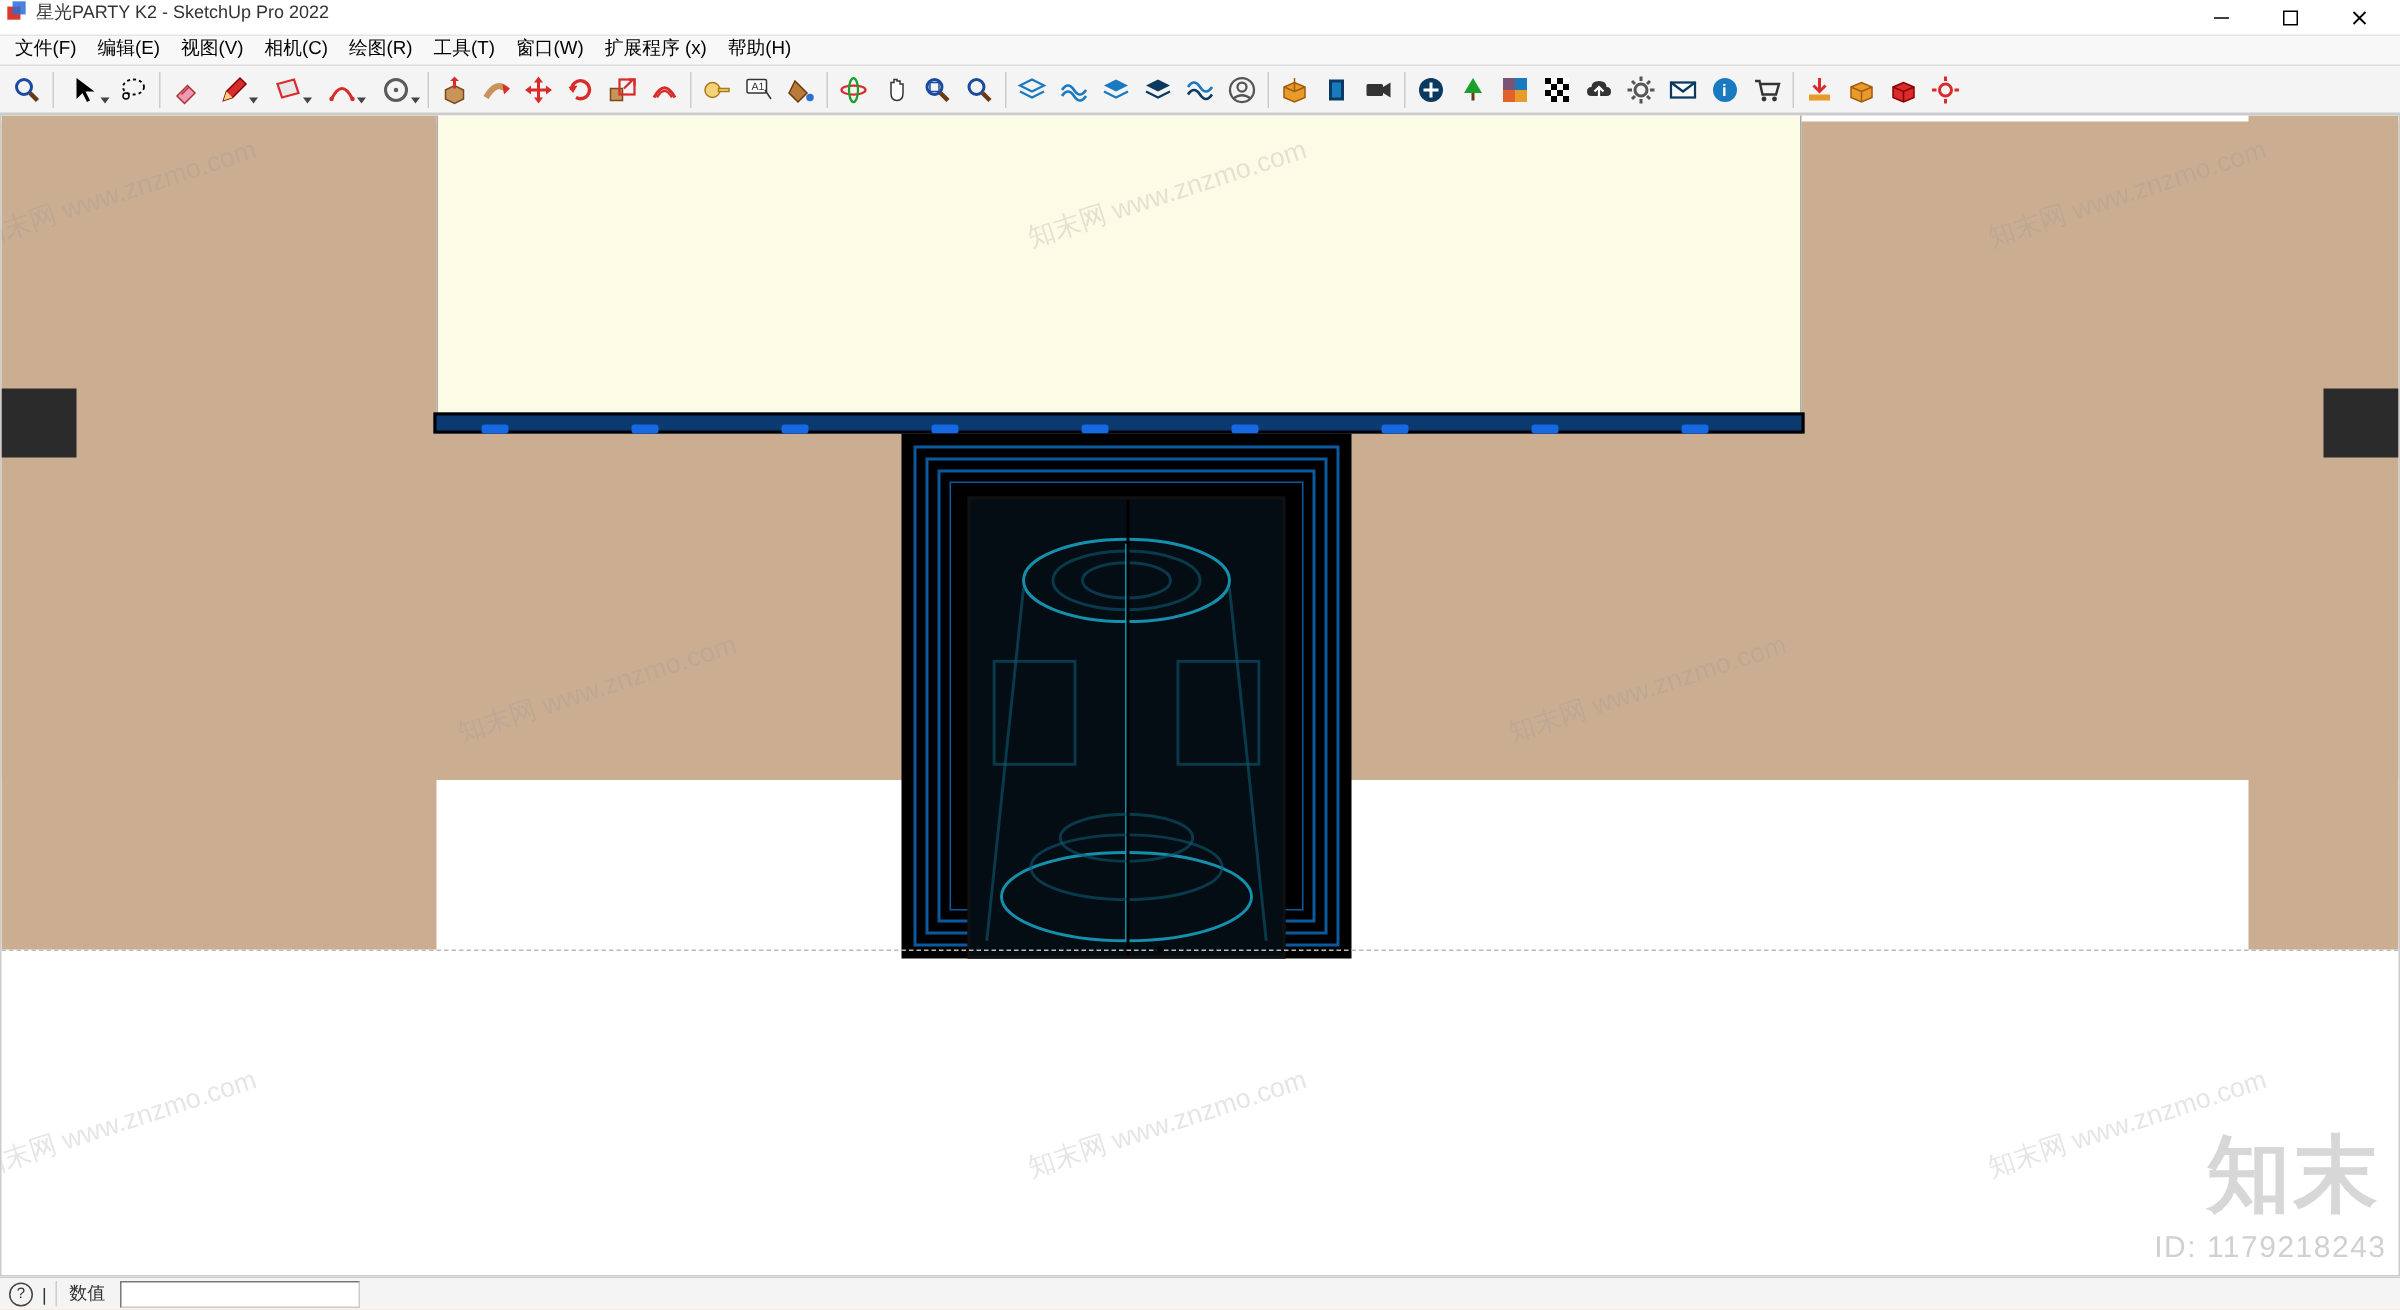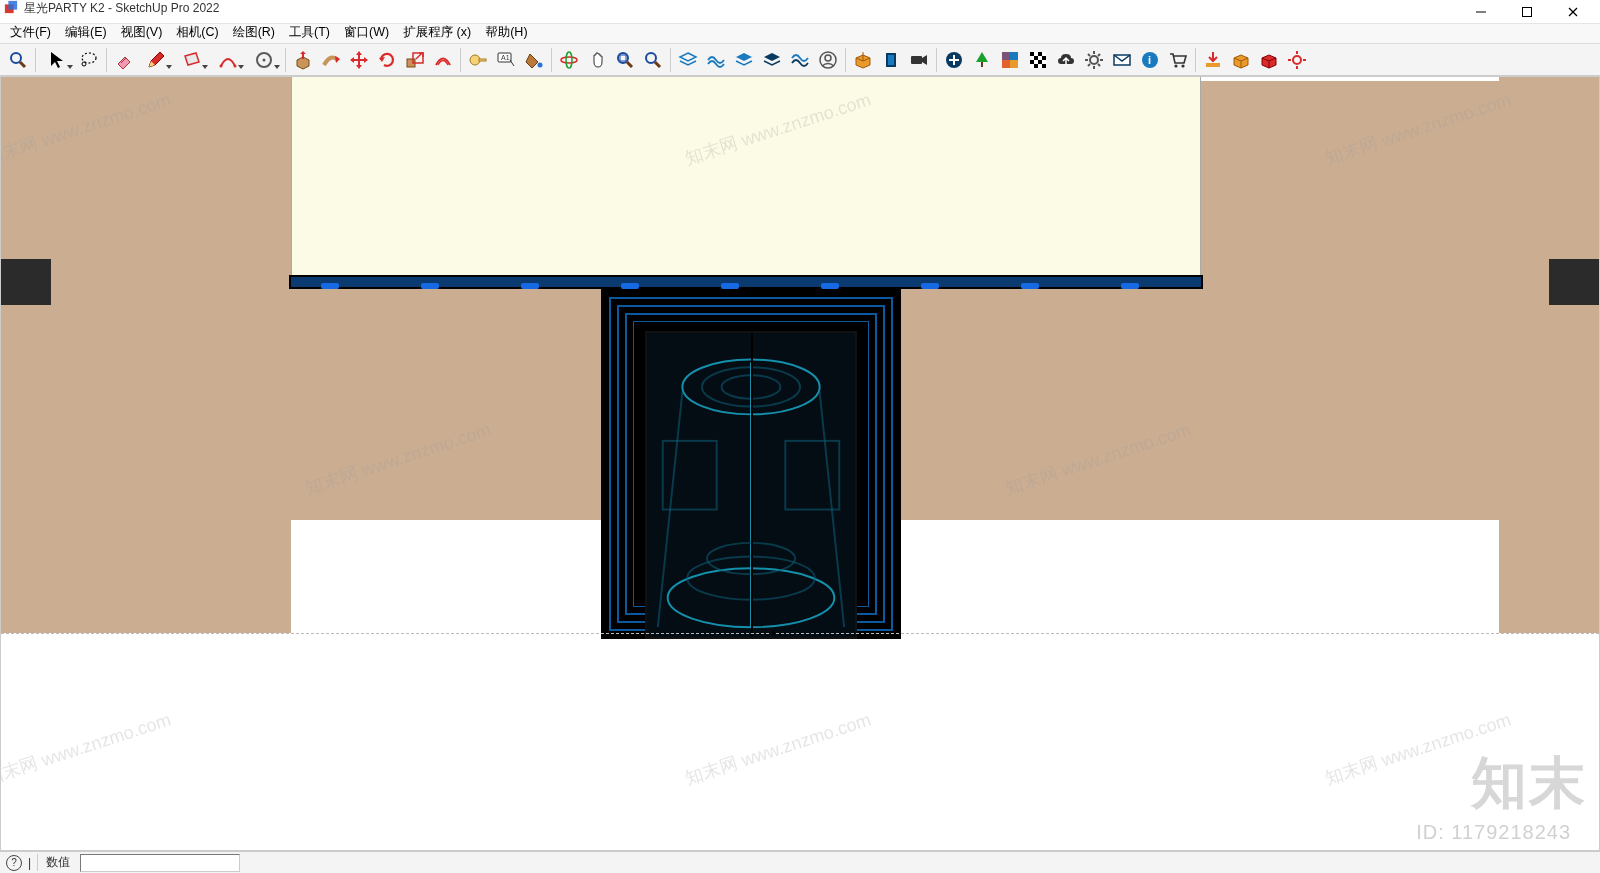--- a/index.html
+++ b/index.html
@@ -36,21 +36,21 @@
   .portal .frame3 { position: absolute; inset: 24px; border: 2px solid #0b5aa0; }
   .portal .frame4 { position: absolute; inset: 32px; border: 1px solid #0b5aa0; }
   .door-area { position: absolute; top: 42px; left: 44px; right: 44px; bottom: 0; background: #040c14; border: 2px solid #111; overflow: hidden; }
   .door-split { position: absolute; top: 0; bottom: 0; left: 50%; width: 2px; background: #000; }
   .neon { stroke: #17a8c7; stroke-width: 2; fill: none; opacity: 0.85; }
   .neon.dim { stroke: #0e5a70; opacity: 0.6; }
   .horizon { position: absolute; left: 0; right: 0; top: 556px; height: 0; border-top: 1px dashed #bbb; }
   .origin { position: absolute; left: 772px; top: 556px; width: 4px; height: 4px; background: #000; border-radius: 50%; transform: translate(-2px,-2px); }
   .watermark { position: absolute; color: #999; opacity: 0.25; font-size: 18px; transform: rotate(-18deg); pointer-events: none; white-space: nowrap; }
   .wm-logo { position: absolute; right: 12px; bottom: 28px; color: #bdbdbd; opacity: 0.6; font-size: 56px; font-weight: 700; letter-spacing: 2px; }
-  .wm-id { position: absolute; right: 28px; bottom: 6px; color: #bdbdbd; opacity: 0.7; font-size: 20px; letter-spacing: 1px; }
+  .wm-id { position: absolute; right: 8px; bottom: 6px; color: #bdbdbd; opacity: 0.7; font-size: 20px; letter-spacing: 1px; }
   .statusbar { height: 22px; background: #f4f4f4; border-top: 1px solid #ccc; display: flex; align-items: center; padding: 0 6px; gap: 6px; font-size: 12px; color: #333; }
   .status-hint { flex: 1; border-left: 1px solid #ccc; padding-left: 8px; }
   .status-label { border-left: 1px solid #ccc; padding-left: 8px; padding-right: 4px; }
   .status-input { width: 160px; height: 18px; background: #fff; border: 1px inset #ccc; }
   .qcircle { width: 16px; height: 16px; border: 1.5px solid #444; border-radius: 50%; font-size: 10px; line-height: 13px; text-align: center; cursor: pointer; }
 </style>
 </head>
 <body>
 
 <div class="titlebar">

